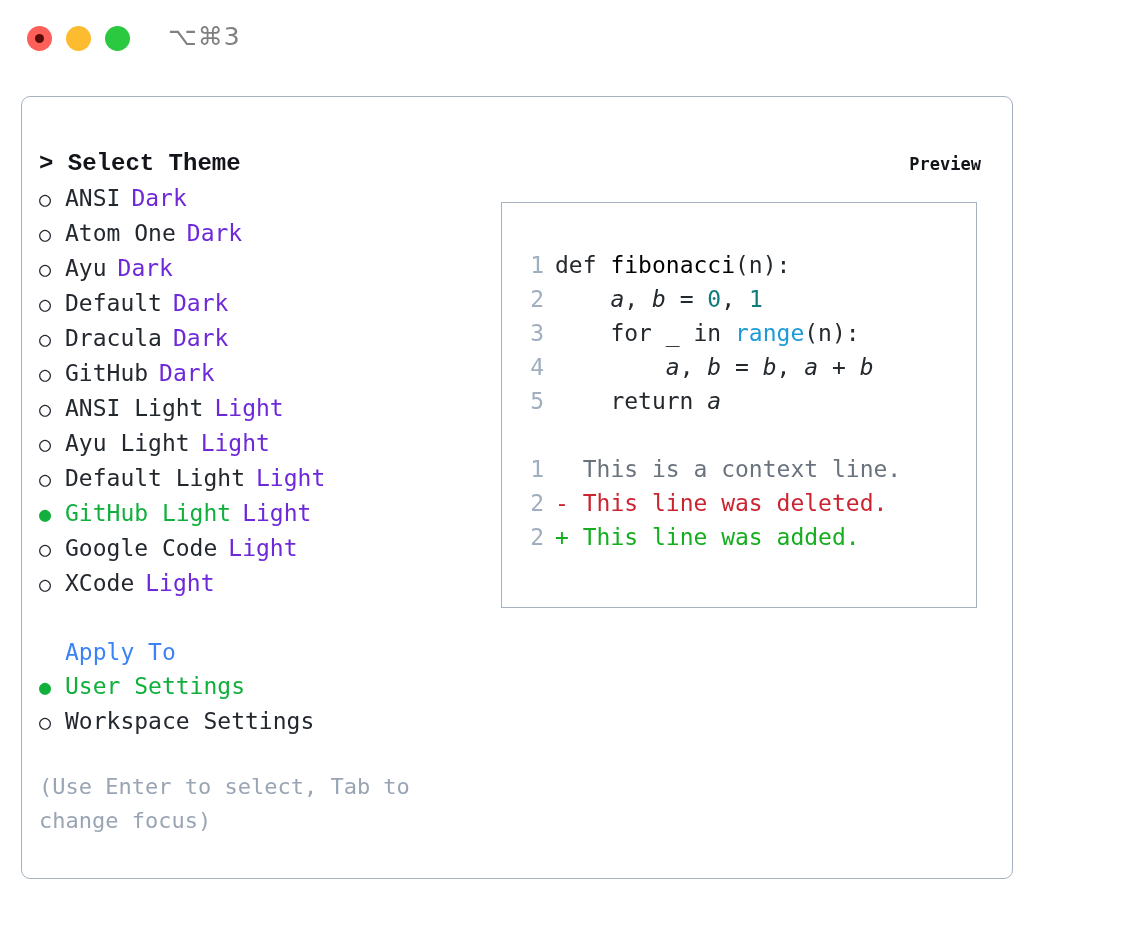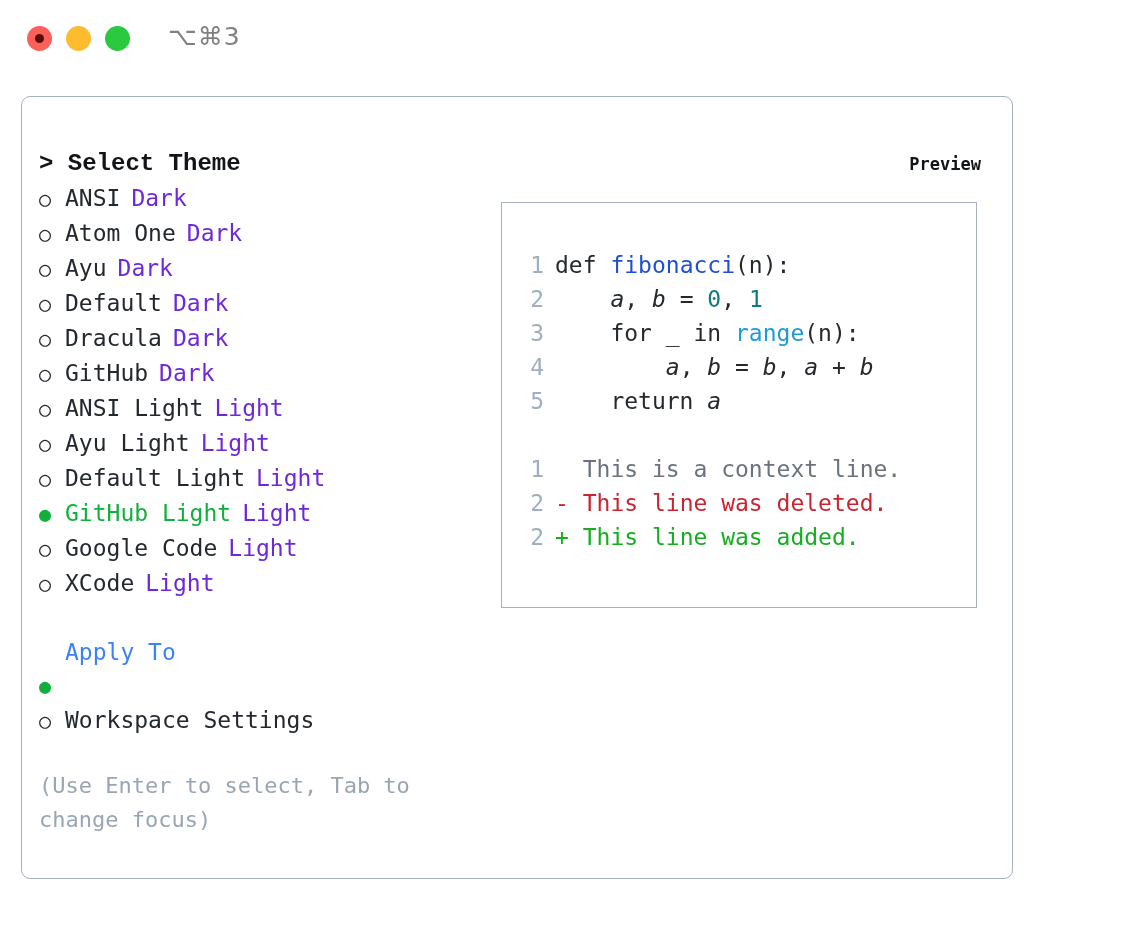--- a/index.html
+++ b/index.html
@@ -168,21 +168,21 @@
     white-space: pre;
   }
   .lineno {
     width: 30px;
     flex: 0 0 30px;
     text-align: right;
     color: #a0aec0;
     margin-right: 11px;
   }
   .code-text { color: #24292e; }
-  .tok-fn   { color: #1d4ed8; }
+  .tok-fn   { color: #000000; }
   .tok-num  { color: #0e7c7b; }
   .tok-call { color: #1b9bd8; }
   .tok-var  { font-style: italic; }
   .diff-gap { height: 34px; }
   .diff-ctx { color: #6a737d; }
   .diff-del { color: #cb2431; }
   .diff-add { color: #14ae1f; }
 </style>
 </head>
 <body>
@@ -212,21 +212,21 @@
           <div class="opt-row"><span class="bullet">○</span><span class="opt-label">ANSI Light</span><span class="opt-tag">Light</span></div>
           <div class="opt-row"><span class="bullet">○</span><span class="opt-label">Ayu Light</span><span class="opt-tag">Light</span></div>
           <div class="opt-row"><span class="bullet">○</span><span class="opt-label">Default Light</span><span class="opt-tag">Light</span></div>
           <div class="opt-row selected"><span class="bullet sel">●</span><span class="opt-label">GitHub Light</span><span class="opt-tag">Light</span></div>
           <div class="opt-row"><span class="bullet">○</span><span class="opt-label">Google Code</span><span class="opt-tag">Light</span></div>
           <div class="opt-row"><span class="bullet">○</span><span class="opt-label">XCode</span><span class="opt-tag">Light</span></div>
         </div>
       <div class="spacer-block"></div>
       <div id="apply-header">Apply To</div>
       <div id="apply-list">
-          <div class="opt-row selected"><span class="bullet sel">●</span></div>
+          <div class="opt-row selected"><span class="bullet sel">●</span><span class="opt-label">User Settings</span></div>
           <div class="opt-row"><span class="bullet">○</span><span class="opt-label">Workspace Settings</span></div>
         </div>
       <div id="hint">(Use Enter to select, Tab to change focus)</div>
     </div>
 
     <div id="right-pane">
       <div id="preview-header">Preview</div>
       <div id="preview-box">
         <div id="code-area">
             <div class="code-line"><span class="lineno">1</span><span class="code-text"><span class="">def </span><span class="tok-fn">fibonacci</span><span class="">(n):</span></span></div>

